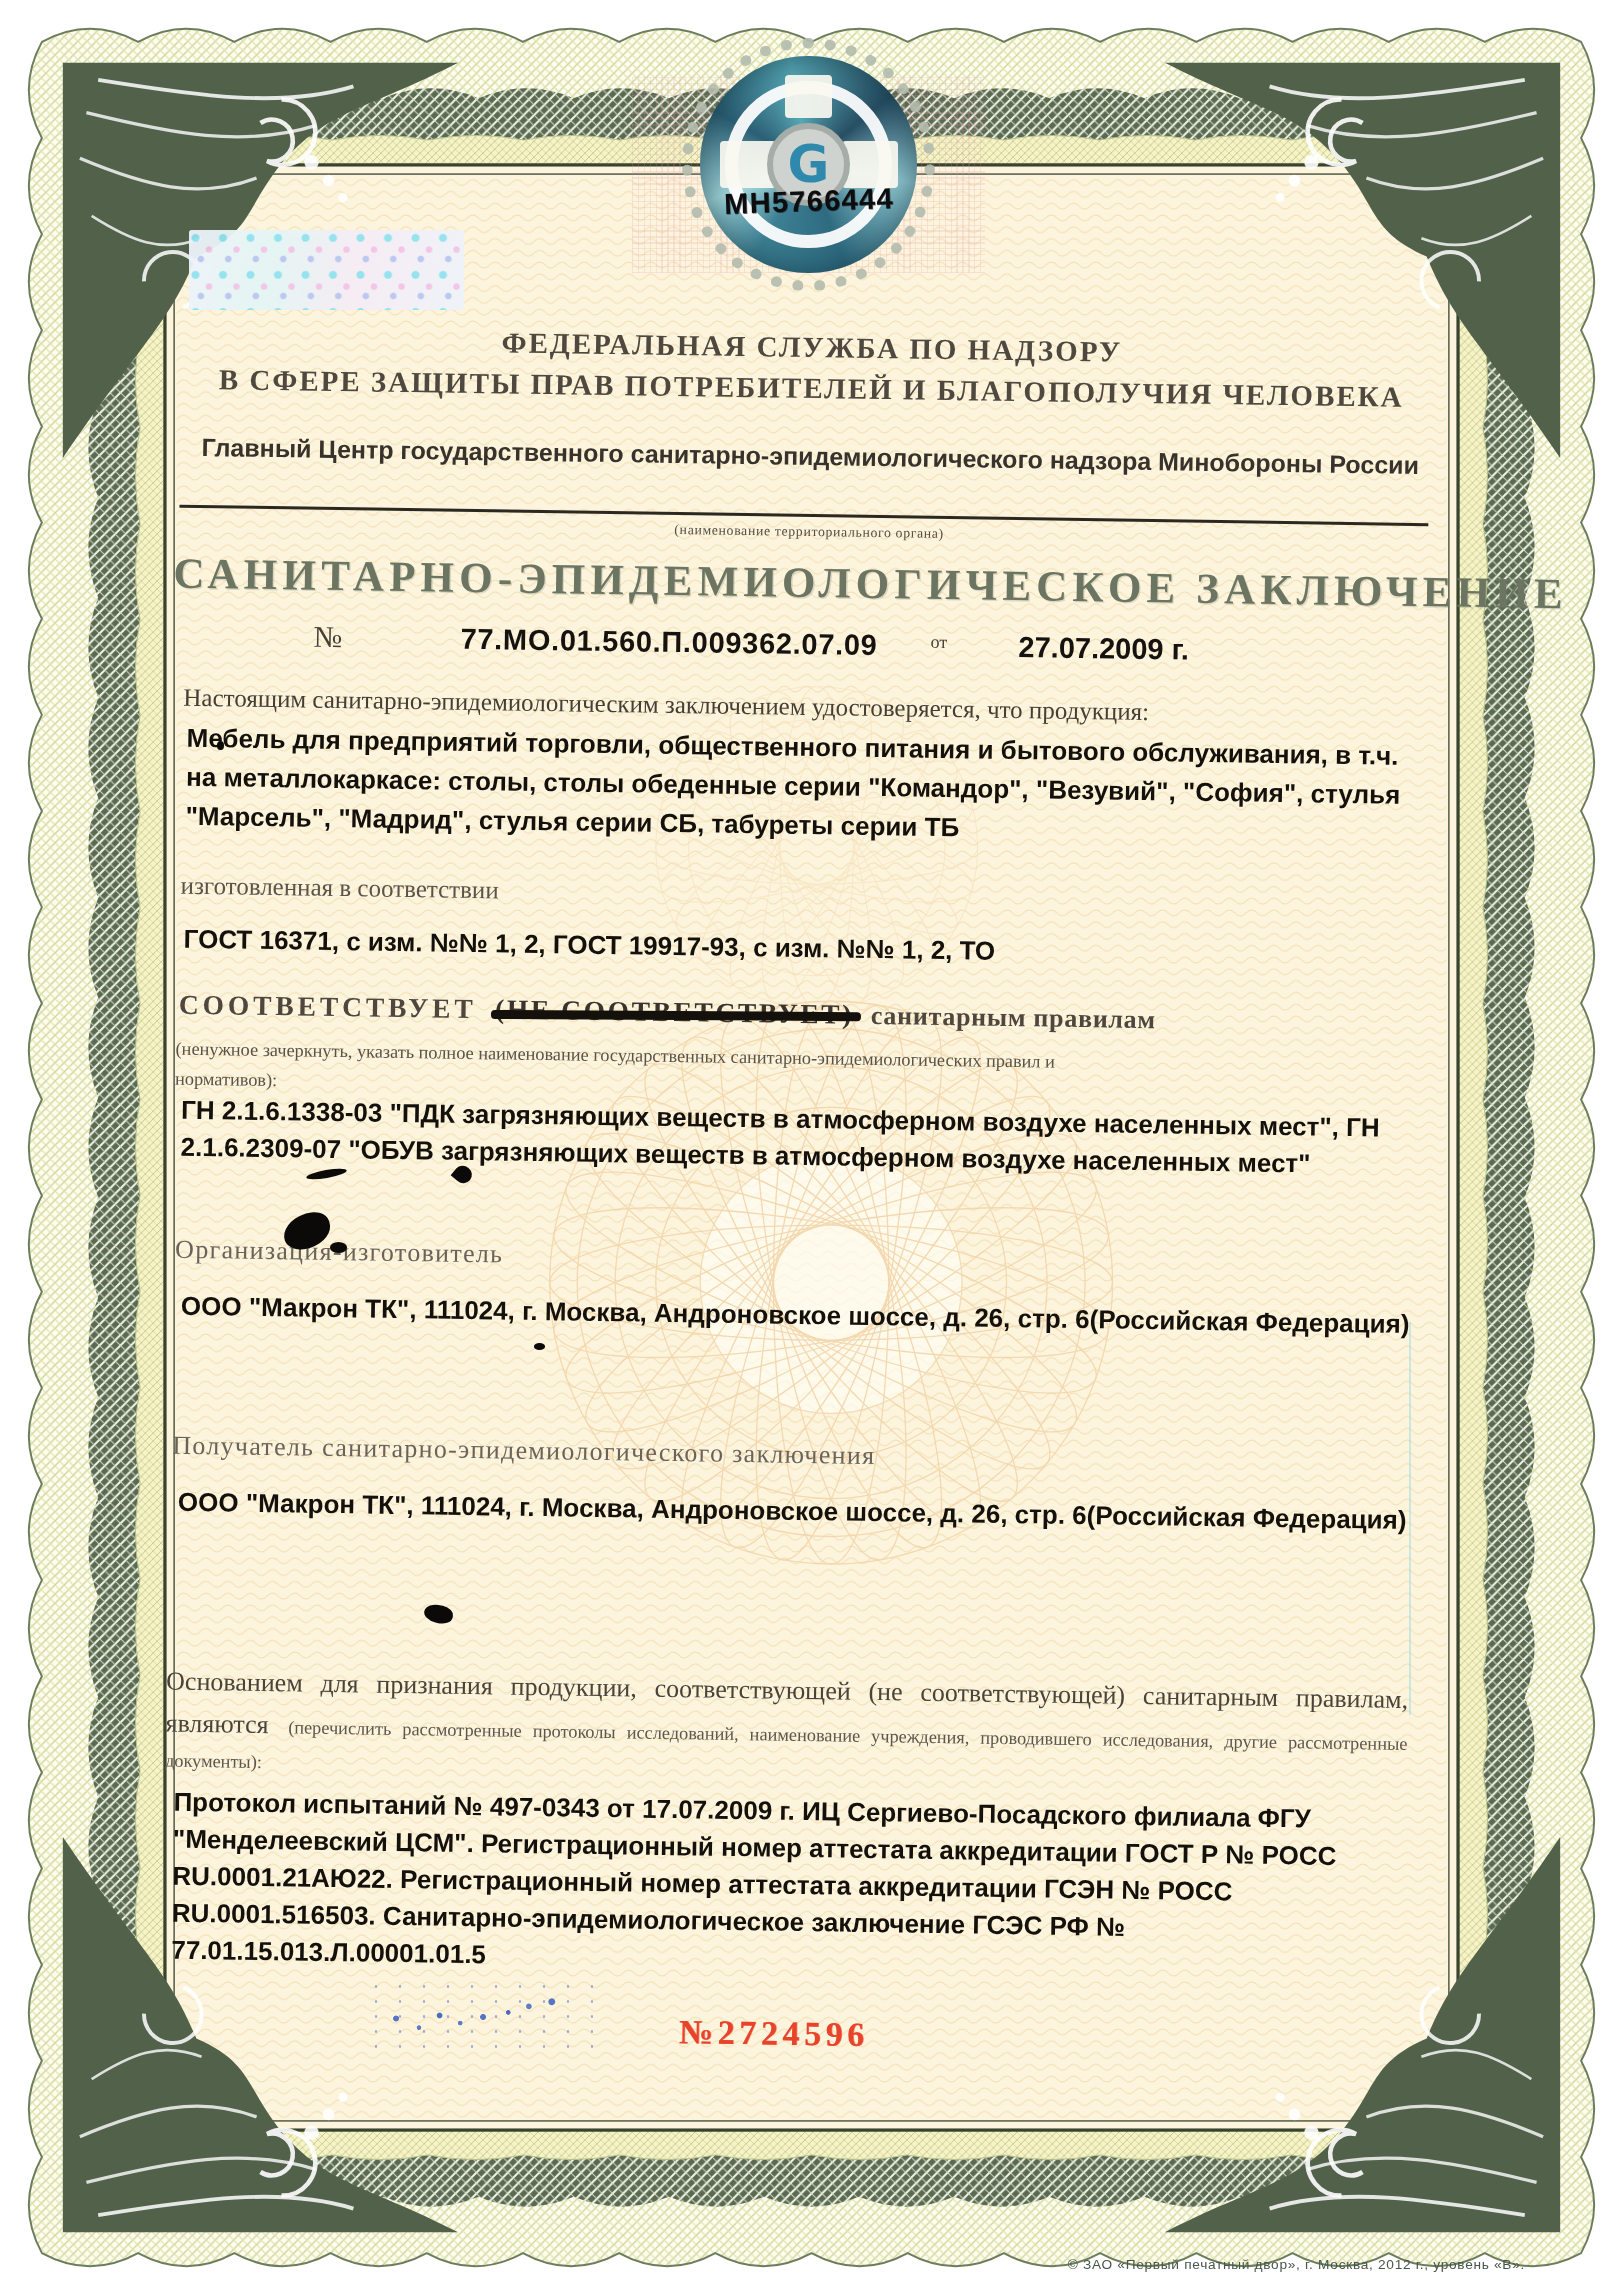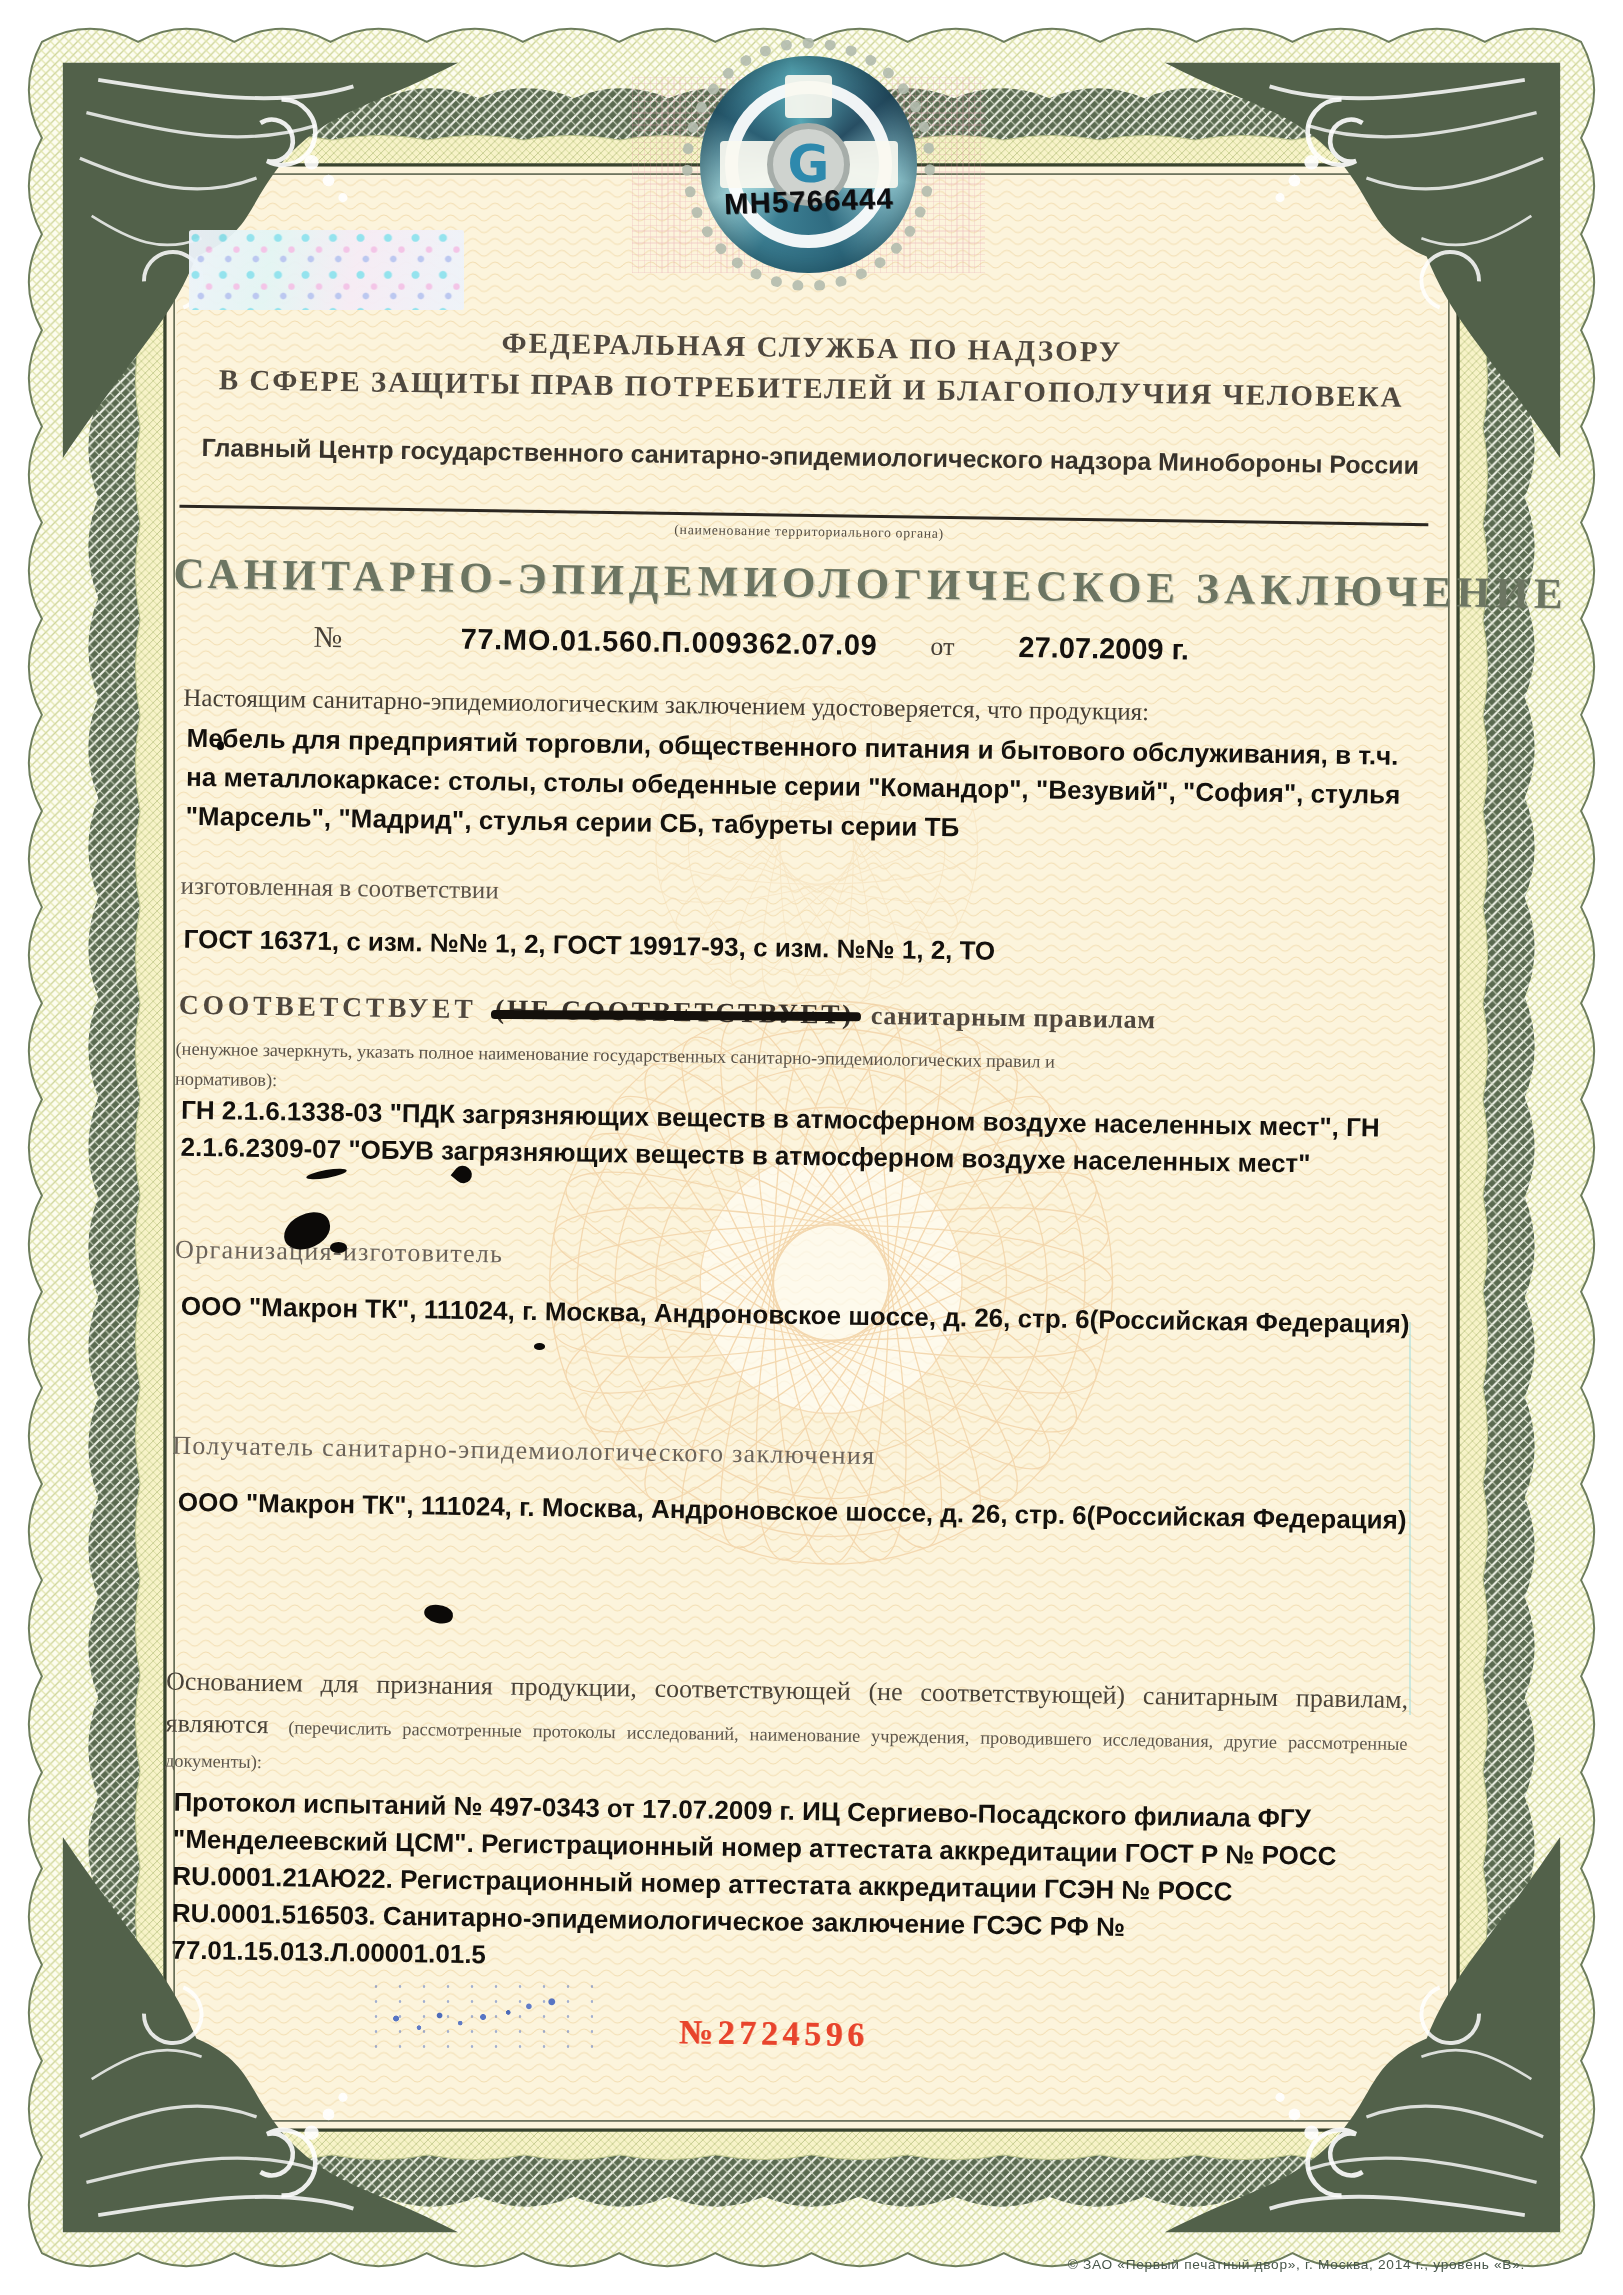--- a/index.html
+++ b/index.html
@@ -198,21 +198,21 @@
     <div class="abs ctr serifhdr" style="top:372px;">В СФЕРЕ ЗАЩИТЫ ПРАВ ПОТРЕБИТЕЛЕЙ И БЛАГОПОЛУЧИЯ  ЧЕЛОВЕКА</div>
     <div class="abs ctr orgline" style="top:442px;">Главный Центр государственного санитарно-эпидемиологического надзора Минобороны России</div>
     <div class="abs rule" style="top:514px;"></div>
     <div class="abs ctr smallcap" style="top:524px;">(наименование территориального органа)</div>
 
     <div class="abs ctr bigtitle" style="top:558px;">САНИТАРНО-ЭПИДЕМИОЛОГИЧЕСКОЕ ЗАКЛЮЧЕНИЕ</div>
 
     <div class="abs" style="top:627px;left:0;width:1270px;height:46px;">
       <span class="abs" style="left:141px;font-size:30px;color:#463f36;">№</span>
       <span class="abs" style="left:288px;top:1.3px;font-family:'Liberation Sans',sans-serif;font-weight:700;font-size:29px;color:#15120f;letter-spacing:0.7px;">77.МО.01.560.П.009362.07.09</span>
-      <span class="abs" style="left:758px;top:2.6px;font-size:26px;color:#463f36;">от</span>
+      <span class="abs" style="left:758px;top:2.6px;font-size:18px;color:#463f36;">от</span>
       <span class="abs" style="left:846px;top:1.3px;font-family:'Liberation Sans',sans-serif;font-weight:700;font-size:29px;color:#15120f;">27.07.2009 г.</span>
     </div>
 
     <div class="abs seriftxt" style="top:693px;left:11.8px;white-space:nowrap;">Настоящим санитарно-эпидемиологическим заключением удостоверяется, что продукция:</div>
 
     <div class="abs sansfill" style="top:728px;left:15.7px;width:1232px;">Мебель для предприятий торговли, общественного питания и бытового обслуживания, в т.ч. на металлокаркасе: столы, столы обеденные серии "Командор", "Везувий", "София", стулья "Марсель", "Мадрид", стулья серии СБ, табуреты серии ТБ</div>
 
     <div class="abs seriftxt" style="top:881px;left:11.8px;color:#5b5349;">изготовленная в соответствии</div>
     <div class="abs sansfill" style="top:929px;left:15.7px;white-space:nowrap;">ГОСТ 16371, с изм. №№ 1, 2, ГОСТ 19917-93, с изм. №№ 1, 2, ТО</div>
 
@@ -242,15 +242,15 @@
   <div class="blot" id="blot1"></div>
   <div class="blot" id="blot1b"></div>
   <div class="blot" id="blot2"></div>
   <div class="blot" id="blot3"></div>
   <div class="blot" id="blot4"></div>
   <div class="blot" id="mark1"></div>
   <div class="blot" id="mark2"></div>
   <div id="bluespeck"></div>
   <div id="scratch"></div>
 
-  <div class="footer">© ЗАО «Первый печатный двор»,  г. Москва,  2014 г., уровень «В».</div>
+  <div class="footer">© ЗАО «Первый печатный двор»,  г. Москва,  2012 г., уровень «В».</div>
 </div>
 
 
 </body></html>

